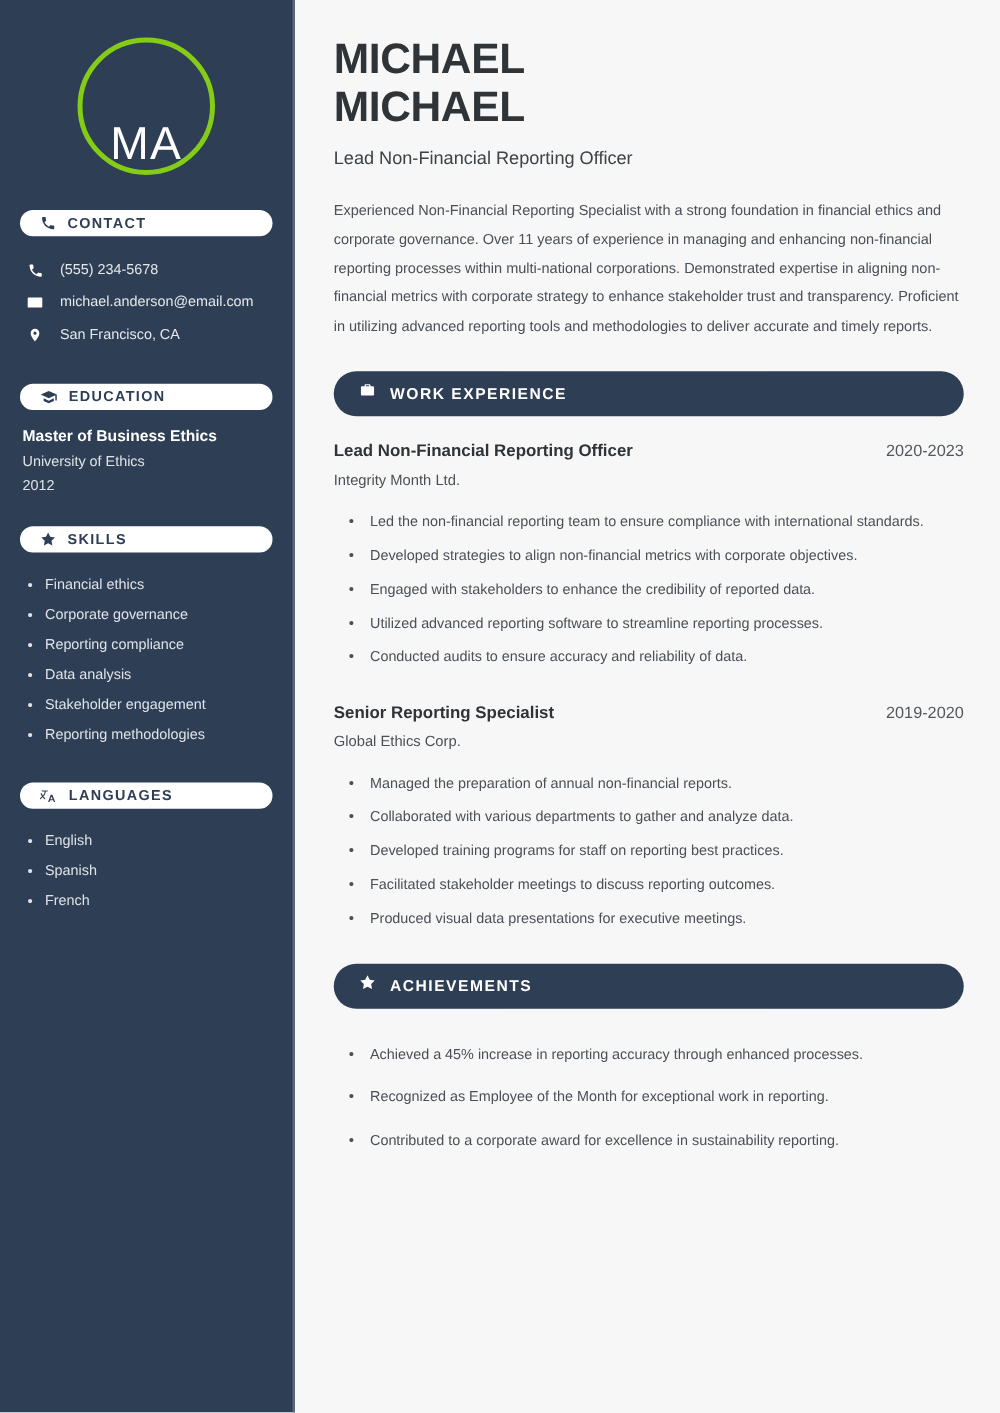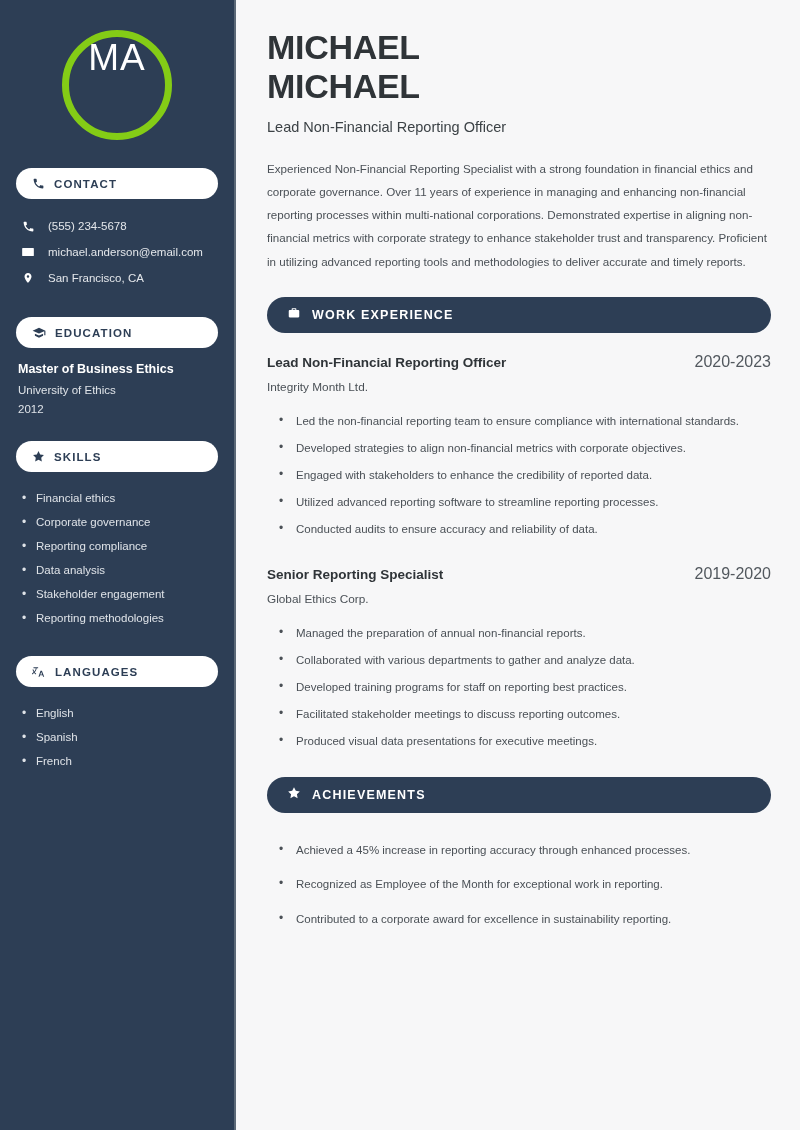--- a/index.html
+++ b/index.html
@@ -25,35 +25,35 @@
     position: relative;
     border-right: 2px solid #5b6877;
   }
 
   .monogram-wrap {
     display: flex; justify-content: center;
     padding-top: 30px; padding-bottom: 28px;
   }
   .monogram {
     width: 110px; height: 110px;
-    border: 7px solid #84cc16;
+    border: 4px solid #84cc16;
     border-radius: 50%;
-    display: flex; align-items: flex-start; justify-content: center;
+    display: flex; align-items: flex-end; justify-content: center;
   }
   .monogram span {
     color: #ffffff;
     font-size: 37px;
     font-weight: 400;
     letter-spacing: 1px;
   }
 
   .side-pill {
     background: #ffffff;
     border-radius: 20px;
-    height: 31px;
+    height: 21px;
     display: flex;
     align-items: center;
     gap: 9px;
     padding: 0 16px;
     margin-bottom: 14px;
   }
   .side-pill .pill-label {
     color: #2d3e55;
     font-size: 11.5px;
     font-weight: bold;
@@ -153,21 +153,21 @@
     justify-content: space-between;
     align-items: baseline;
   }
   .job-role {
     color: #2f3438;
     font-size: 13.5px;
     font-weight: bold;
   }
   .job-dates {
     color: #52585e;
-    font-size: 16px;
+    font-size: 13px;
   }
   .job-company {
     color: #4a5056;
     font-size: 11.8px;
     margin-top: 9px;
     margin-bottom: 14px;
   }
 
   .main-ul { list-style: none; padding-left: 12px; }
   .main-ul li {

